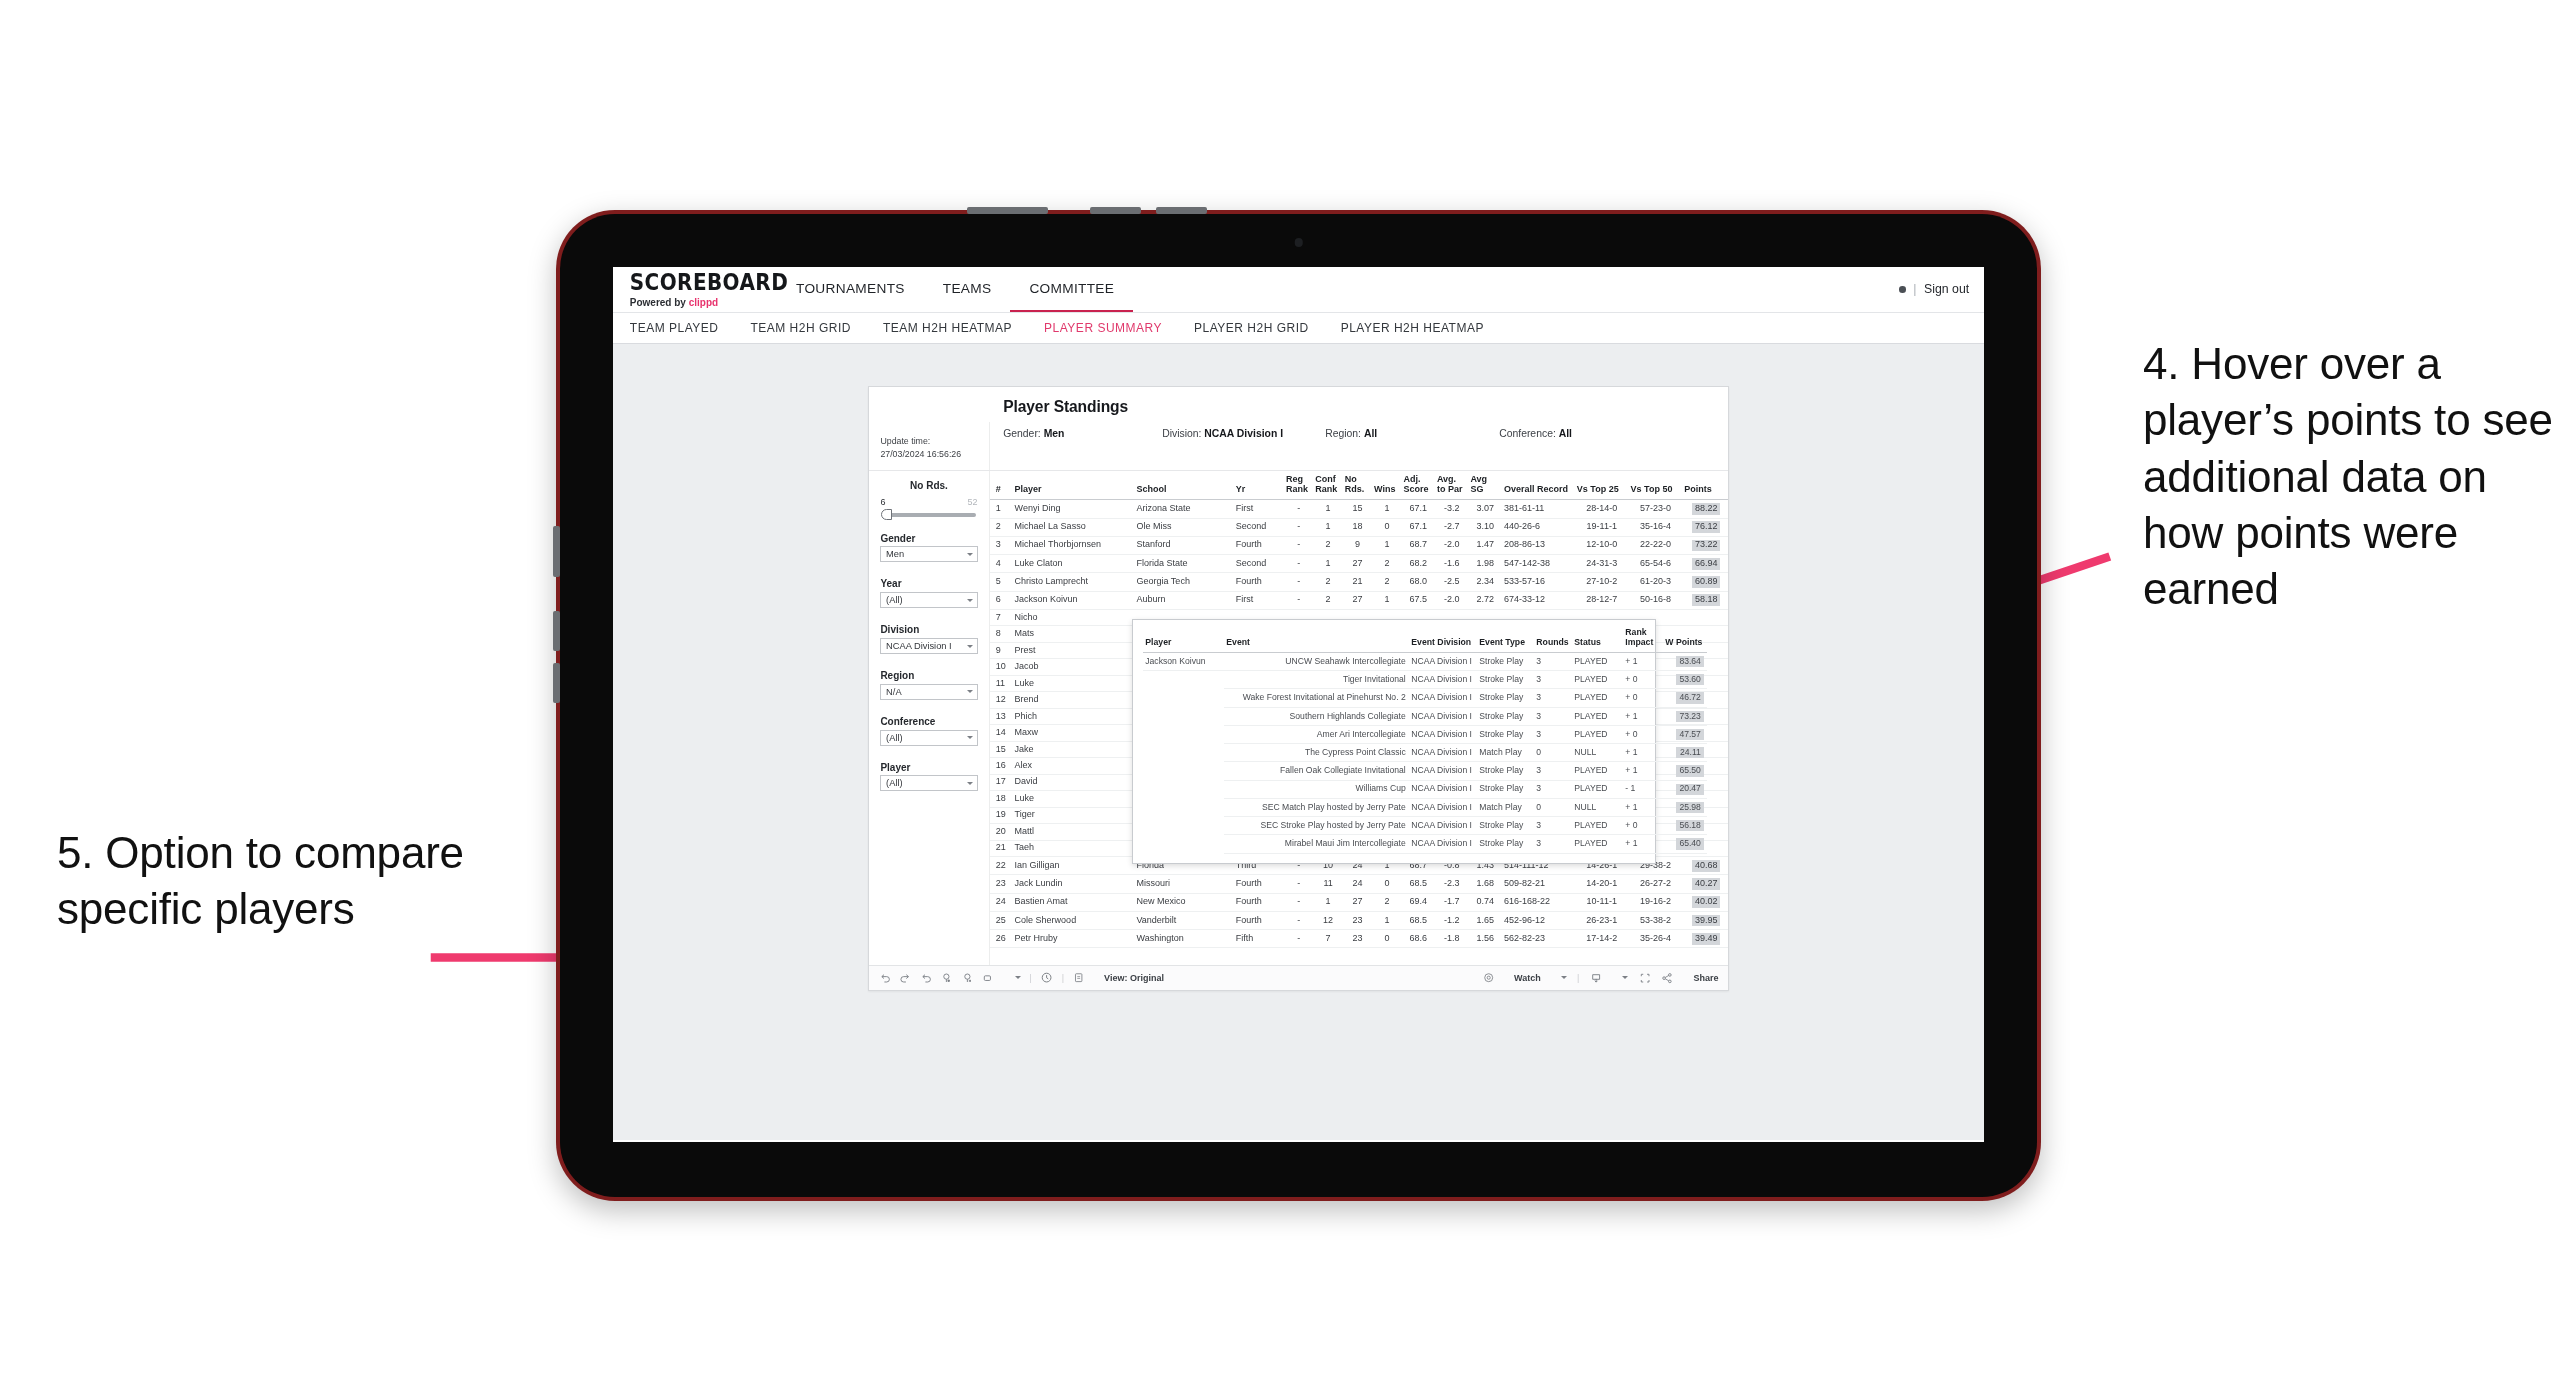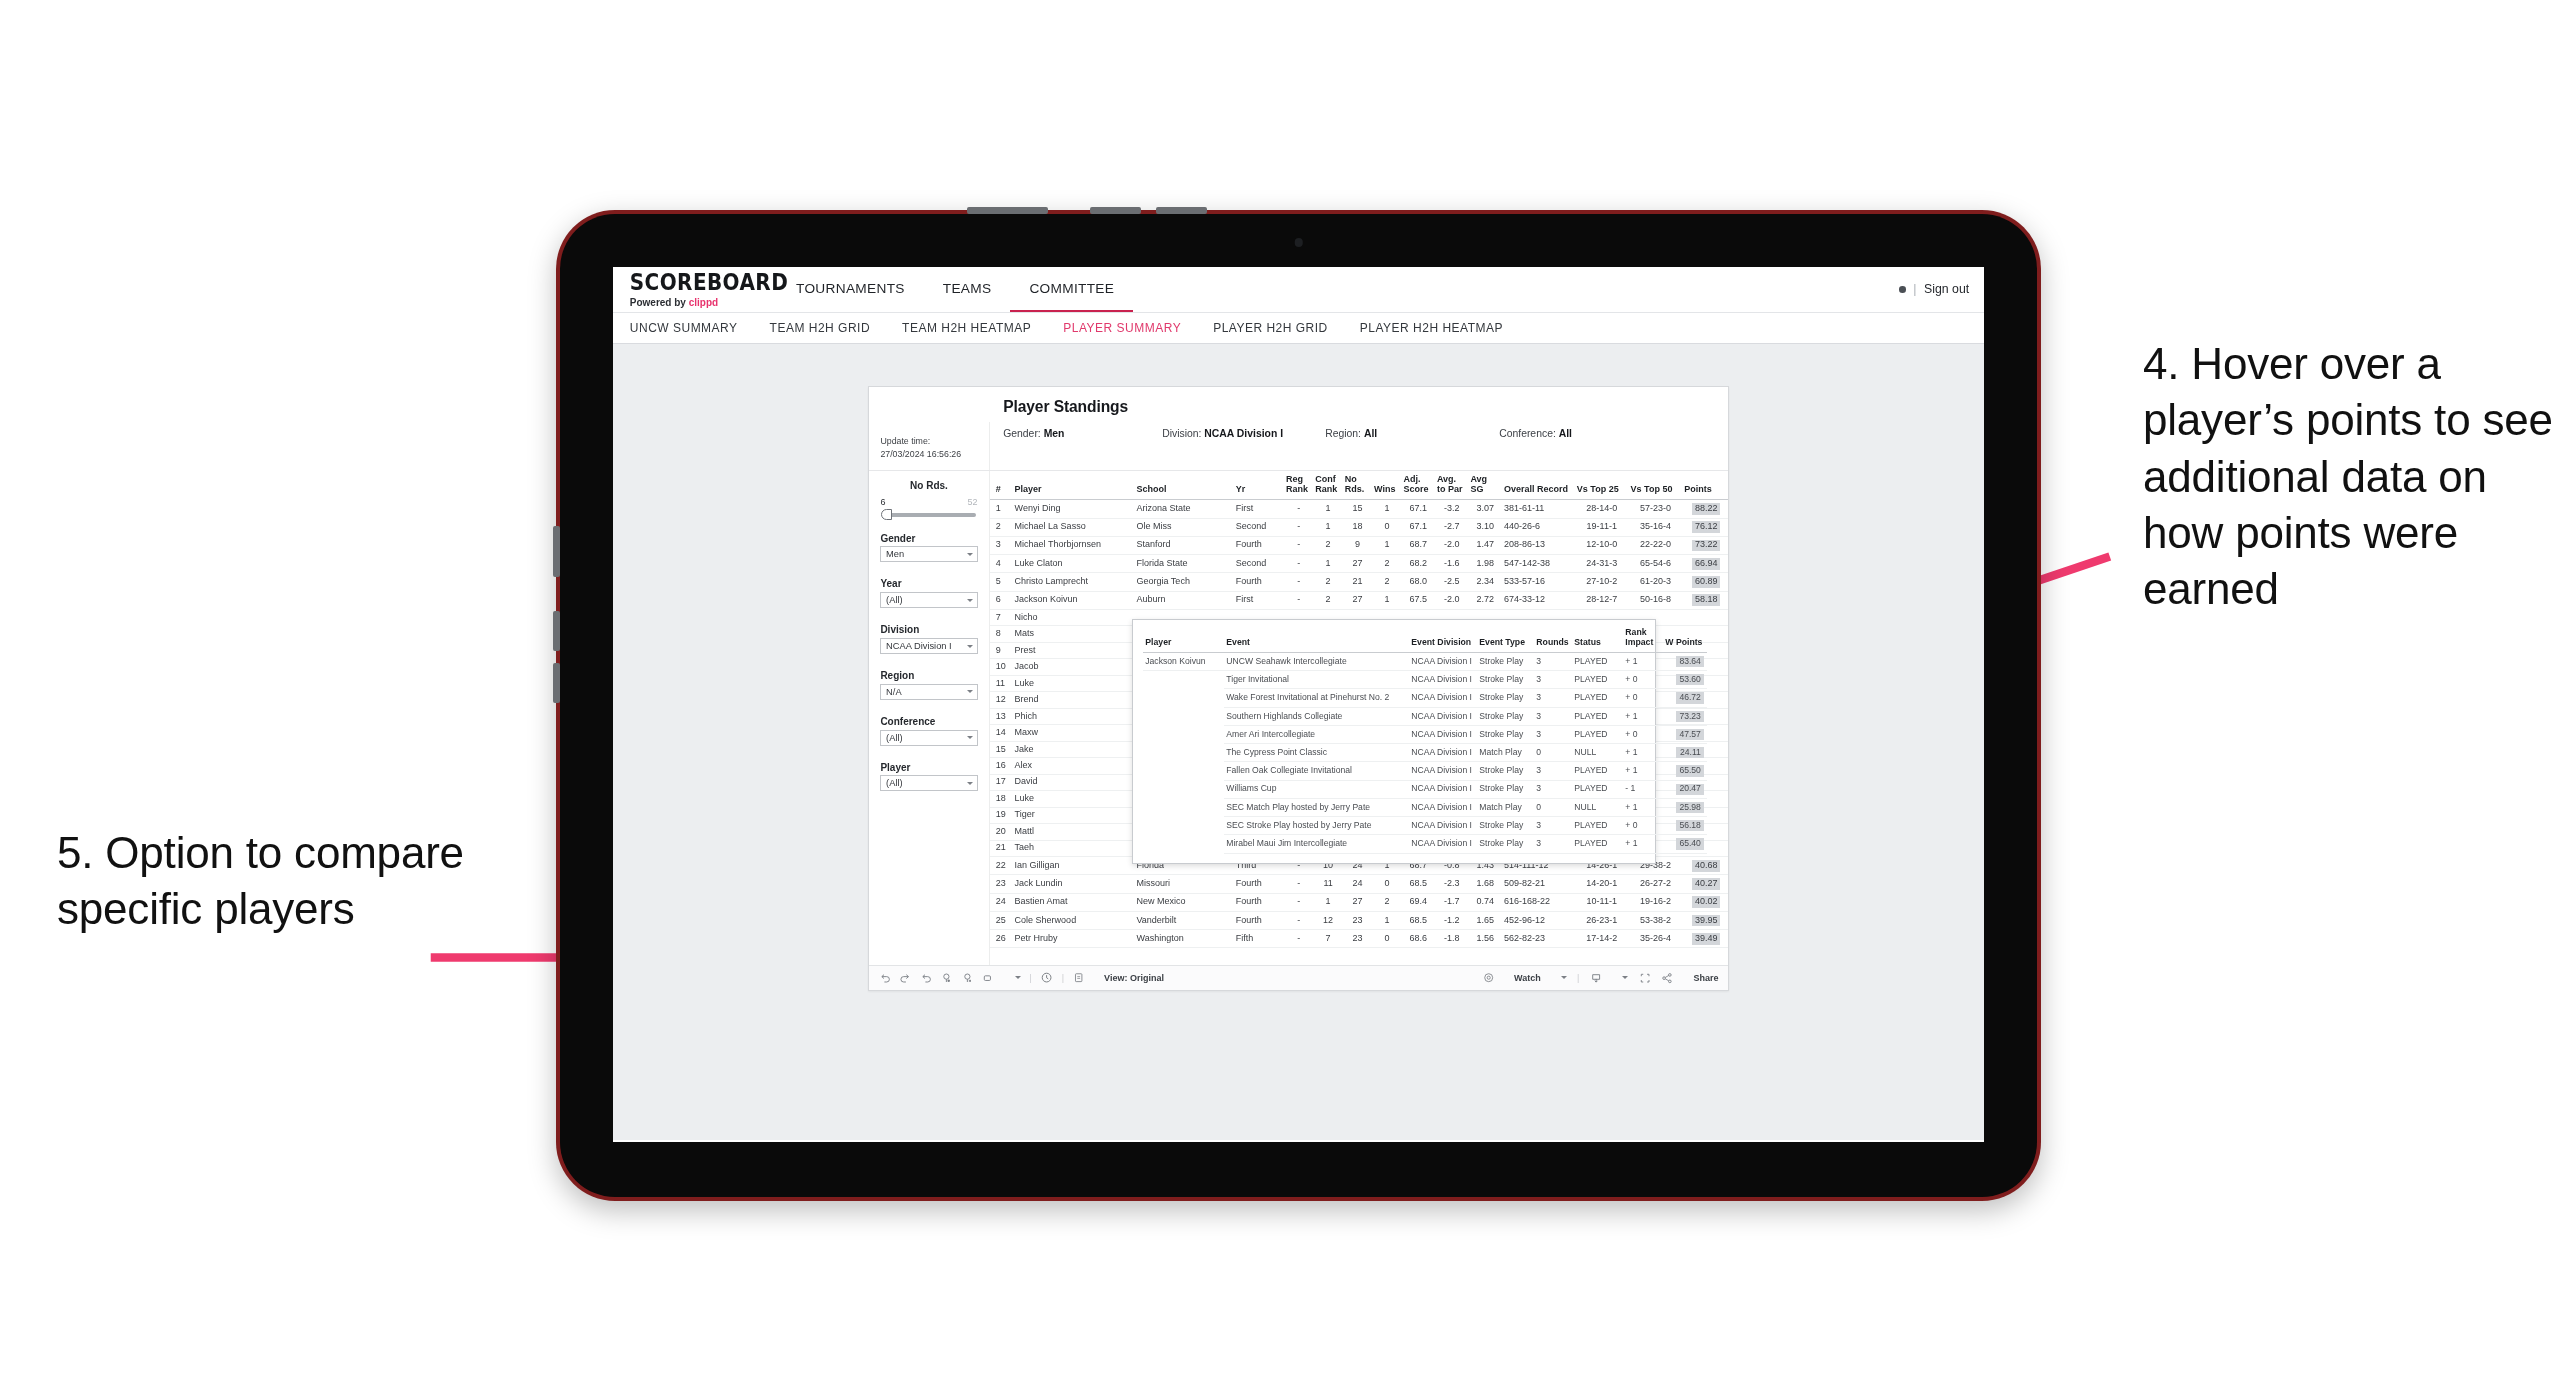--- a/index.html
+++ b/index.html
@@ -256,21 +256,21 @@
     border-bottom: 0.9px solid #c9ccd0;
     line-height: 1.08;
   }
   table.tip td {
     font-size: 8.6px; color: #4a4d52;
     padding: 3px 2.8px; line-height: 1.1;
     border-bottom: 0.9px solid #eef0f1;
     white-space: nowrap; overflow: hidden;
   }
   .t-player { width: 81px; }
-  .t-event  { width: 185px; }
+  .t-event  { width: 185px; text-align: right; }
   .t-div    { width: 68px; }
   .t-type   { width: 57px; }
   .t-rounds { width: 38px; }
   .t-status { width: 51px; }
   .t-rank   { width: 40px; }
   .t-wp     { width: 44px; text-align: right; }
   th.t-wp { text-align: right; }
   td.t-wp span {
     background: #d3d6da; padding: 0.9px 2.8px; display: inline-block; min-width: 28px;
     text-align: right;
@@ -336,21 +336,21 @@
         </nav>
 
         <div id="header-right">
           <span id="avatar-dot"></span>
           <span class="sep">|</span>
           <span>Sign out</span>
         </div>
       </div>
 
       <div id="subnav">
-        <div class="subnav-item">UNCW SUMMARY</div>
+        <div class="subnav-item">TEAM PLAYED</div>
         <div class="subnav-item">TEAM H2H GRID</div>
         <div class="subnav-item">TEAM H2H HEATMAP</div>
         <div class="subnav-item active">PLAYER SUMMARY</div>
         <div class="subnav-item">PLAYER H2H GRID</div>
         <div class="subnav-item">PLAYER H2H HEATMAP</div>
       </div>
 
       <div id="stage">
         <div id="viz">
 

